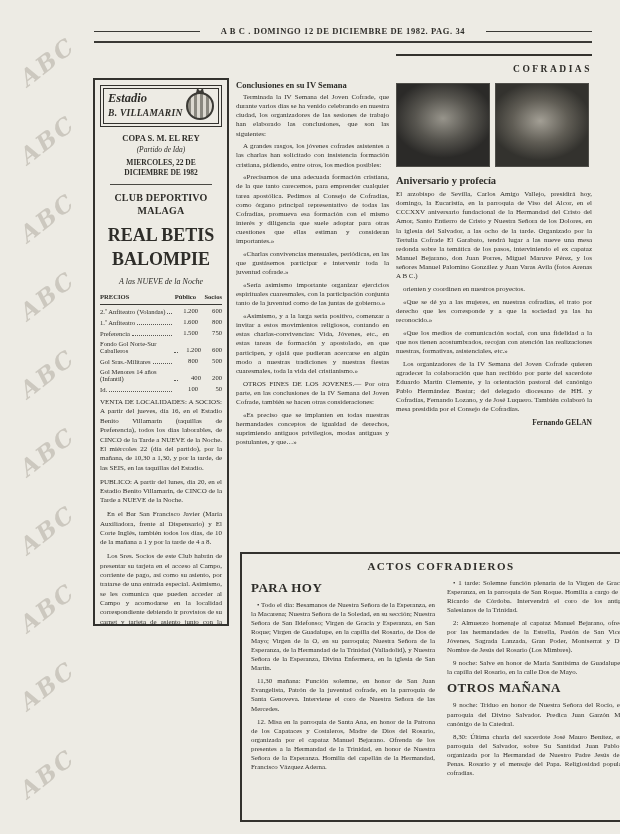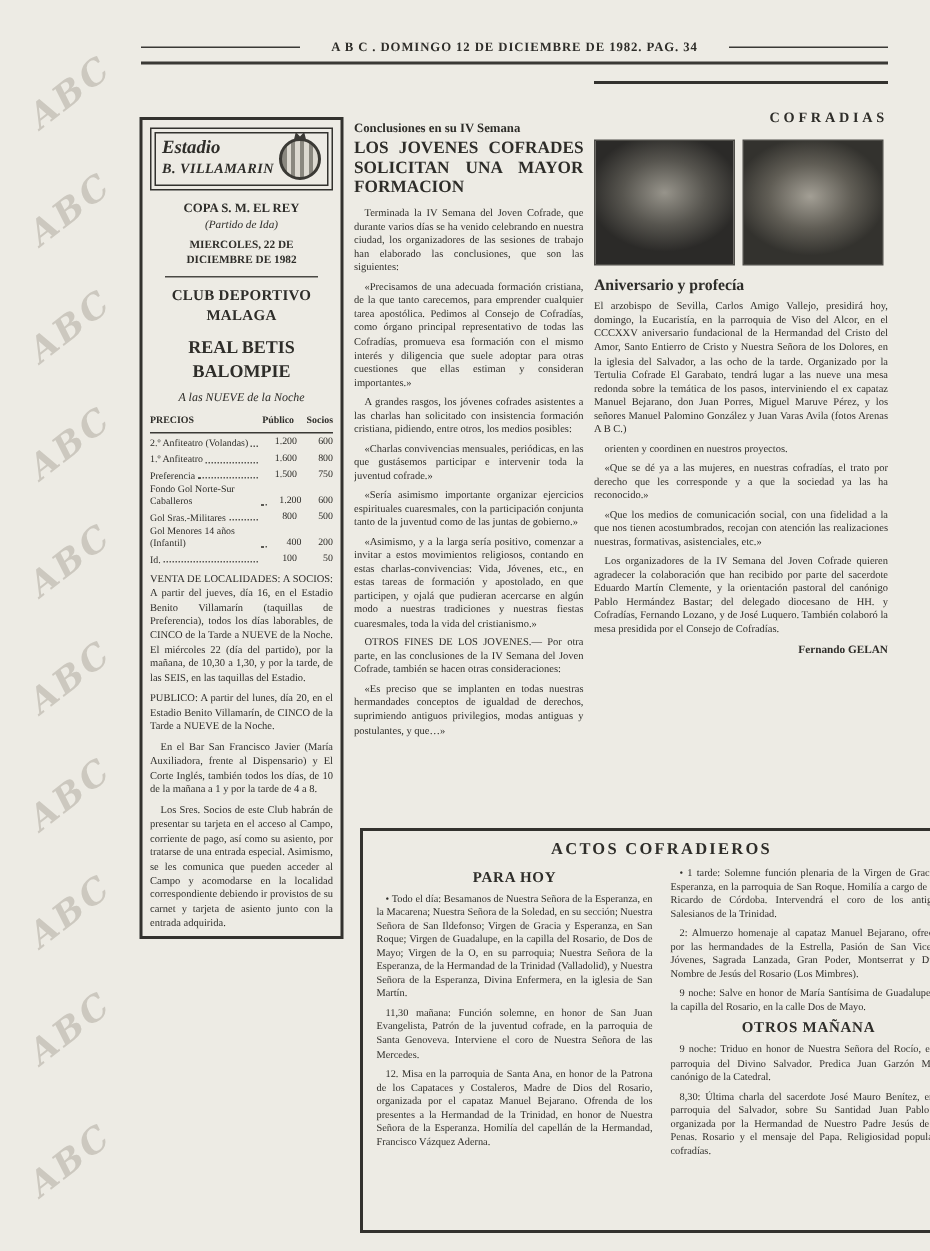--- a/index.html
+++ b/index.html
@@ -41,60 +41,60 @@
   .crest::after {
     content:""; position:absolute; left:8px; top:-6px; width:8px; height:5px;
     background:#3b3a35; clip-path:polygon(0 100%,15% 0,50% 60%,85% 0,100% 100%);
   }
   .center { text-align:center; }
   .copa { font-weight:bold; font-size:8.5px; margin-top:6px; }
   .partido { font-size:7.5px; font-style:italic; margin-top:1px; }
   .fecha { font-weight:bold; font-size:7.5px; margin-top:3px; padding:0 6px; }
   .adrule { border:none; border-top:1px solid #4a4944; margin:5px 10px 0 10px; }
   .team1 { font-weight:bold; font-size:10px; margin-top:6px; letter-spacing:.2px; }
-  .team2 { font-weight:bold; font-size:12px; margin-top:6px; }
+  .team2 { font-weight:bold; font-size:18px; margin-top:6px; }
   .hora { font-style:italic; font-size:8px; margin-top:5px; }
   .price-head { display:flex; font-size:6.6px; font-weight:bold; border-bottom:1px solid #3a3935; padding-bottom:2px; margin-top:6px; }
   .ph-label { flex:1; }
   .ph-col { width:26px; text-align:right; }
   .price-row { display:flex; align-items:flex-end; font-size:6.6px; margin-top:2px; text-align:left; }
   .pr-label { max-width:72px; line-height:1.15; }
   .pr-leader { flex:1; border-bottom:1px dotted #5a5954; margin:0 2px 2px 2px; min-width:4px; }
   .pr-pub, .pr-soc { width:24px; text-align:right; }
   .ad p { margin-top:4.5px; text-indent:7px; }
   .ad p.noindent { text-indent:0; }
 
   
   .midcol { position:absolute; left:236px; top:80px; width:153px; height:468px; overflow:hidden; }
   .kicker { font-weight:bold; font-size:8.5px; margin-bottom:3px; }
   .headline { font-weight:bold; font-size:11.5px; line-height:1.12; margin-bottom:6px; text-align:justify; }
   .bodytext p { font-size:7px; line-height:1.31; text-align:justify; margin-bottom:3.5px; text-indent:7px; }
 
   
   .rightcol { position:absolute; left:396px; top:54px; width:196px; height:494px; overflow:hidden; }
-  .section-bar { border-top:2px solid #33322e; padding-top:12px; text-align:right; }
+  .section-bar { border-top:2px solid #33322e; padding-top:2px; text-align:right; }
   .section-label { font-weight:bold; font-size:9.5px; letter-spacing:2.5px; }
   .photos { display:flex; gap:5px; margin-top:7px; }
   .photo { width:94px; height:84px; border:1px solid #4e4d48; }
   .photo-1 { background:radial-gradient(ellipse 55% 48% at 50% 42%, #97948b 0%, #57554f 55%, #2b2a28 100%); }
   .photo-2 { background:radial-gradient(ellipse 55% 48% at 48% 45%, #a39f95 0%, #605d55 55%, #33322e 100%); }
   .cof-heading { font-weight:bold; font-size:10.5px; margin-top:8px; margin-bottom:4px; }
   .rightcol p { font-size:7px; line-height:1.31; text-align:justify; margin-bottom:3.5px; }
   .rightcol p.cont { text-indent:7px; }
   .signature { text-align:right; font-weight:bold; font-size:7.5px; margin-top:3px; }
 
   
   .actos {
     position:absolute; left:240px; top:552px; width:402px; height:270px;
     border:2px solid #33322e; padding:6px 9px; overflow:hidden;
   }
   .actos-title { text-align:center; font-weight:bold; font-size:11px; letter-spacing:1.5px; margin-bottom:6px; }
   .actos-cols { display:flex; gap:12px; }
   .actos-col { flex:1; min-width:0; }
-  .subhead { text-align:center; font-weight:bold; font-size:10px; letter-spacing:.5px; margin:2px 0 4px 0; }
+  .subhead { text-align:left; font-weight:bold; font-size:13px; letter-spacing:.5px; margin:2px 0 4px 0; }
   .actos-col p { font-size:6.9px; line-height:1.31; text-align:justify; margin-bottom:4px; text-indent:6px; }
 </style>
 </head>
 <body>
 
 <div class="page">
 
   <span class="wm" style="top:48px">ABC</span>
   <span class="wm" style="top:126px">ABC</span>
   <span class="wm" style="top:204px">ABC</span>
@@ -185,25 +185,24 @@
     <p class="noindent">VENTA DE LOCALIDADES: A SOCIOS: A partir del jueves, día 16, en el Estadio Benito Villamarín (taquillas de Preferencia), todos los días laborables, de CINCO de la Tarde a NUEVE de la Noche. El miércoles 22 (día del partido), por la mañana, de 10,30 a 1,30, y por la tarde, de las SEIS, en las taquillas del Estadio.</p>
     <p class="noindent">PUBLICO: A partir del lunes, día 20, en el Estadio Benito Villamarín, de CINCO de la Tarde a NUEVE de la Noche.</p>
     <p>En el Bar San Francisco Javier (María Auxiliadora, frente al Dispensario) y El Corte Inglés, también todos los días, de 10 de la mañana a 1 y por la tarde de 4 a 8.</p>
     <p>Los Sres. Socios de este Club habrán de presentar su tarjeta en el acceso al Campo, corriente de pago, así como su asiento, por tratarse de una entrada especial. Asimismo, se les comunica que pueden acceder al Campo y acomodarse en la localidad correspondiente debiendo ir provistos de su carnet y tarjeta de asiento junto con la entrada adquirida.</p>
     <p>Las puertas del Estadio se abrirán UNA HORA antes del comienzo del partido.</p>
     <p>La entrada del personal de Servicio al Estadio se efectuará DOS HORAS antes del comienzo del encuentro.</p>
   </div>
 
   <div class="midcol">
     <div class="kicker">Conclusiones en su IV Semana</div>
-    <div class="headline">LOS JOVENES COFRADES SOLICITAN UNA MAYOR FORMACION</div>
     <div class="bodytext">
       <p>Terminada la IV Semana del Joven Cofrade, que durante varios días se ha venido celebrando en nuestra ciudad, los organizadores de las sesiones de trabajo han elaborado las conclusiones, que son las siguientes:</p>
+      <p>A grandes rasgos, los jóvenes cofrades asistentes a las charlas han solicitado con insistencia formación cristiana, pidiendo, entre otros, los medios posibles:</p>
       <p>«Precisamos de una adecuada formación cristiana, de la que tanto carecemos, para emprender cualquier tarea apostólica. Pedimos al Consejo de Cofradías, como órgano principal representativo de todas las Cofradías, promueva esa formación con el mismo interés y diligencia que suele adoptar para otras cuestiones que ellas estiman y consideran importantes.»</p>
-      <p>A grandes rasgos, los jóvenes cofrades asistentes a las charlas han solicitado con insistencia formación cristiana, pidiendo, entre otros, los medios posibles:</p>
       <p>«Charlas convivencias mensuales, periódicas, en las que gustásemos participar e intervenir toda la juventud cofrade.»</p>
       <p>«Sería asimismo importante organizar ejercicios espirituales cuaresmales, con la participación conjunta tanto de la juventud como de las juntas de gobierno.»</p>
       <p>«Asimismo, y a la larga sería positivo, comenzar a invitar a estos movimientos religiosos, contando en estas charlas-convivencias: Vida, Jóvenes, etc., en estas tareas de formación y apostolado, en que participen, y ojalá que pudieran acercarse en algún modo a nuestras tradiciones y nuestras fiestas cuaresmales, toda la vida del cristianismo.»</p>
       <p>OTROS FINES DE LOS JOVENES.— Por otra parte, en las conclusiones de la IV Semana del Joven Cofrade, también se hacen otras consideraciones:</p>
       <p>«Es preciso que se implanten en todas nuestras hermandades conceptos de igualdad de derechos, suprimiendo antiguos privilegios, modas antiguas y postulantes, y que…»</p>
     </div>
   </div>
 
   <div class="rightcol">
     <div class="section-bar">

